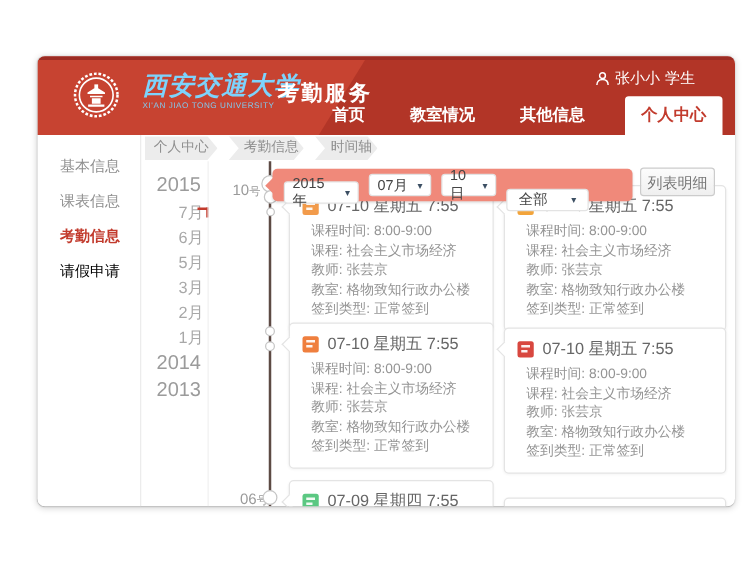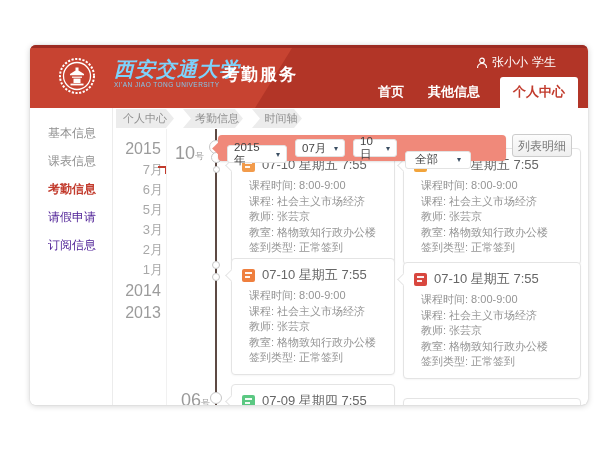--- a/index.html
+++ b/index.html
@@ -12,30 +12,30 @@
   .hdr{position:absolute;top:0;left:0;right:0;height:63px;background:#b23527;}
   .hdr-strip{position:absolute;top:0;left:0;right:0;height:3px;background:#9c2b22;}
   .hdr-light{position:absolute;top:3px;bottom:0;left:0;width:262px;background:#c74331;
     clip-path:polygon(0 0,100% 0,225px 100%,0 100%);}
   .seal{position:absolute;left:28px;top:12px;width:38px;height:38px;}
   .uni{position:absolute;left:84px;top:13px;color:#7dd3fc;}
   .uni-cn{font-size:20px;font-weight:bold;font-style:italic;letter-spacing:1px;line-height:22px;}
   .uni-en{font-size:6.5px;letter-spacing:.45px;opacity:.92;line-height:9px;}
   .app-name{position:absolute;left:192px;top:18px;color:#fff;font-size:17px;font-weight:bold;letter-spacing:2px;}
   .user{position:absolute;right:32px;top:9px;display:flex;align-items:center;gap:4px;color:#fff;font-size:12px;cursor:pointer;}
-  .nav{position:absolute;right:10px;bottom:0;display:flex;align-items:flex-end;gap:16px;font-size:13px;font-weight:bold;}
+  .nav{position:absolute;right:10px;bottom:0;display:flex;align-items:flex-end;gap:28px;font-size:13px;font-weight:bold;}
   .nav-item{color:#fff;padding:0 4px 7px;cursor:pointer;}
   .nav-item.active{background:#fff;color:#c23b2d;padding:6px 13px 7px;border-radius:3px 3px 0 0;}
 
   
   .sidebar{position:absolute;top:63px;left:0;width:82px;bottom:0;background:#fff;border-right:1px solid #ececec;}
   .side-item{height:28px;line-height:28px;padding-left:18px;font-size:12px;color:#8f8f8f;cursor:pointer;}
   .side-item:first-child{margin-top:11px;}
   .side-item.active{color:#c23b2d;font-weight:bold;}
-  .side-item.muted{color:#4c1d95;}
+  .side-item.muted{color:#000000;}
 
   
   .crumbs{position:absolute;top:64px;left:86px;display:flex;gap:3px;height:19px;}
   .crumb{height:19px;line-height:19px;background:#ececec;color:#8f8f8f;font-size:11px;text-align:center;cursor:pointer;}
   .crumb.c1{width:58px;clip-path:polygon(0 0,50px 0,58px 50%,50px 100%,0 100%);padding-right:6px;}
   .crumb.c2{width:60px;clip-path:polygon(0 0,52px 0,60px 50%,52px 100%,0 100%,8px 50%);padding-left:4px;padding-right:2px;}
   .crumb.c3{width:50px;clip-path:polygon(0 0,42px 0,50px 50%,42px 100%,0 100%,8px 50%);padding-left:4px;padding-right:2px;}
 
   
   .ycol{position:absolute;left:93px;top:93px;width:40px;text-align:right;color:#a8a8a8;}
@@ -48,21 +48,21 @@
   
   .tl-line{position:absolute;left:185px;top:84px;bottom:0;width:2px;background:#5d4a44;}
   .node{position:absolute;background:#fff;border:1px solid #c6c6c6;border-radius:50%;z-index:3;box-sizing:border-box;}
   .n-big{left:179px;top:95px;width:14px;height:14px;}
   .n-med{left:181px;top:107px;width:11px;height:11px;}
   .n-sm1{left:183px;top:121px;width:7px;height:7px;}
   .n-sm2{left:182px;top:216px;width:8px;height:8px;}
   .n-sm3{left:182px;top:228px;width:8px;height:8px;}
   .n-med2{left:180px;top:347px;width:12px;height:12px;}
   .daymark{position:absolute;color:#9a9a9a;z-index:1;}
-  .daymark .dn{font-size:18px;}
+  .daymark .dn{font-size:12px;margin-left:11px;}
   .daymark .ds{font-size:9px;}
   .dm10{left:145px;top:98px;}
   .dm09{left:151px;top:345px;}
 
   
   .card{position:absolute;background:#fff;border:1px solid #e4e4e4;border-radius:4px;z-index:1;
     box-shadow:0 1px 2px rgba(0,0,0,.04);box-sizing:border-box;}
   .ptr{position:absolute;left:-5px;top:12px;width:8px;height:8px;background:#fff;
     border-left:1px solid #e4e4e4;border-bottom:1px solid #e4e4e4;transform:rotate(45deg);}
   .card-head{display:flex;align-items:center;gap:7px;padding:7px 10px 3px;font-size:13px;color:#666;}
@@ -119,31 +119,31 @@
       <div class="user">
         <svg width="12" height="12" viewBox="0 0 12 12">
           <circle cx="6" cy="3.5" r="2.3" fill="none" stroke="#fff" stroke-width="1.2"></circle>
           <path d="M1.5 11 c0 -3 2 -4.5 4.5 -4.5 s4.5 1.5 4.5 4.5" fill="none" stroke="#fff" stroke-width="1.2"></path>
         </svg>
         <span>张小小</span>
         <span>学生</span>
       </div>
       <div class="nav">
         <div class="nav-item">首页</div>
+        <div class="nav-item">教室情况</div>
         <div class="nav-item">其他信息</div>
         <div class="nav-item active">个人中心</div>
       </div>
     </div>
 
     <div class="sidebar">
       <div class="side-item">基本信息</div>
       <div class="side-item">课表信息</div>
       <div class="side-item active">考勤信息</div>
       <div class="side-item muted">请假申请</div>
-      <div class="side-item muted">订阅信息</div>
     </div>
 
     <div class="crumbs">
       <div class="crumb c1">个人中心</div>
       <div class="crumb c2">考勤信息</div>
       <div class="crumb c3">时间轴</div>
     </div>
 
     <div class="ycol">
       <div class="yy">2015</div>

